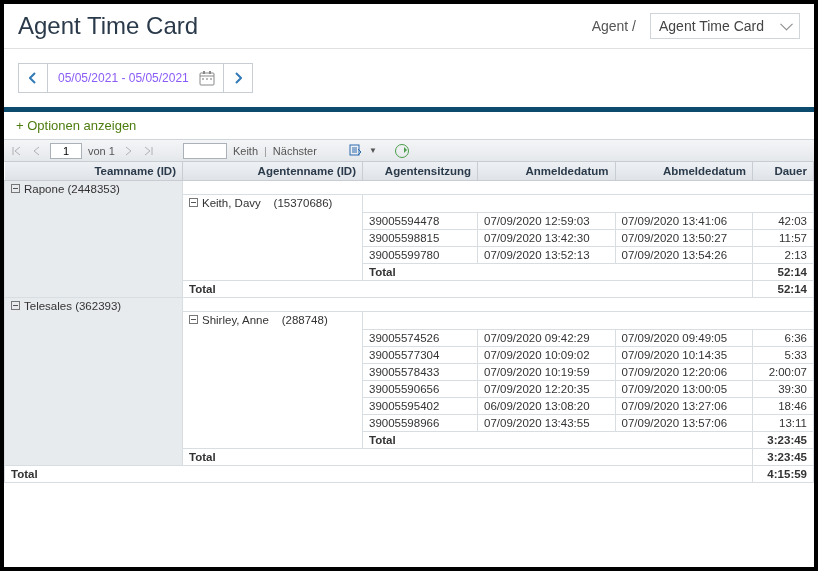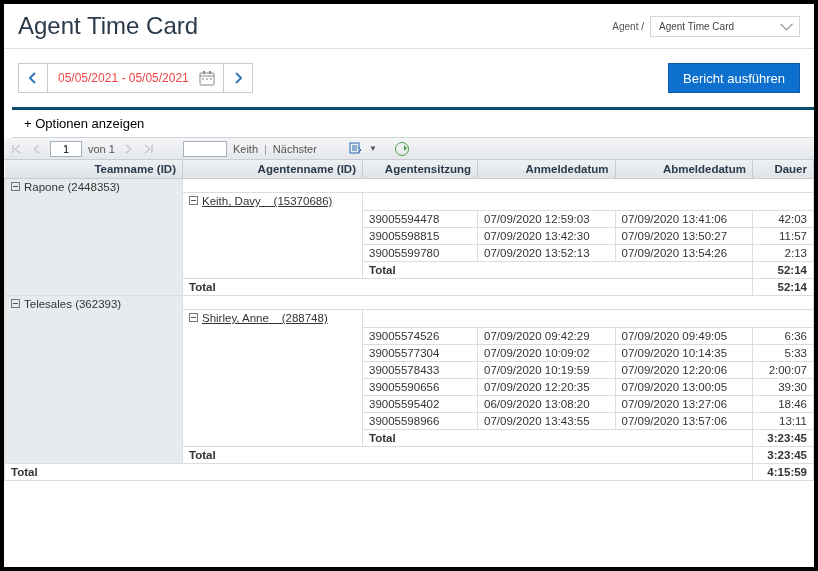--- a/index.html
+++ b/index.html
@@ -28,22 +28,22 @@
     border-bottom: 1px solid #e0e0e0;
   }
   .page-title {
     font-size: 24px;
     font-weight: 400;
     color: #2b3a4a;
   }
   .crumb-wrap {
     display: flex;
     align-items: center;
-    gap: 6px;
-    font-size: 10px;
+    gap: 14px;
+    font-size: 14px;
     color: #555;
   }
   .crumb-select {
     border: 1px solid #d0d5da;
     padding: 4px 24px 4px 8px;
     min-width: 150px;
     position: relative;
     color: #444;
     background: #fff;
   }
@@ -81,46 +81,45 @@
   .nav-btn + .date-input, .date-input + .nav-btn { margin-left: -1px; }
   .date-input {
     border: 1px solid #c8cdd3;
     height: 30px;
     padding: 0 34px 0 10px;
     min-width: 170px;
     display: flex;
     align-items: center;
     margin-left: -1px;
     position: relative;
-    color: #ef4444;
+    color: #8b5cf6;
   }
   .cal-icon {
     position: absolute;
     right: 8px;
     top: 50%;
     transform: translateY(-50%);
     width: 16px; height: 16px;
   }
   .run-btn {
     background: #0d6fce;
     color: #fff;
     border: 1px solid #0b5eae;
     height: 30px;
     padding: 0 14px;
     font-size: 13px;
     cursor: pointer;
   }
   .options-bar {
-    border-top: 3px solid #0c4a6e;
+    border-top: 5px solid #0c4a6e;
     border-bottom: 1px solid #d0d5da;
     padding: 6px 12px;
     background: #fff;
-    color: #000000;
+    color: #4d7c0f;
     font-size: 13px;
-    margin-left: 8px;
   }
   .report-toolbar {
     background: linear-gradient(#f4f5f7, #e5e8eb);
     border-bottom: 1px solid #c8cdd3;
     display: flex;
     align-items: center;
     gap: 6px;
     padding: 2px 6px;
     height: 22px;
     font-size: 11px;
@@ -202,21 +201,20 @@
     border-top: none;
     border-bottom: none;
     padding: 4px 6px;
     vertical-align: top;
   }
   td.agent-cell {
     width: 180px;
     background: #fff;
     padding: 4px 6px;
     vertical-align: top;
-    text-decoration: underline;
   }
   .tree-toggle {
     display: inline-block;
     width: 9px; height: 9px;
     border: 1px solid #777;
     margin-right: 4px;
     position: relative;
     top: 0px;
   }
   .tree-toggle::before {
@@ -262,21 +260,20 @@
               <rect x="11" y="8" width="2" height="2" fill="#bbb"></rect>
             </svg>
         </span>
       </div>
       <div class="nav-btn">
         <svg width="8" height="12" viewBox="0 0 8 12">
             <path d="M2 1 L7 6 L2 11" stroke="#337ab7" stroke-width="2" fill="none"></path>
           </svg>
       </div>
     </div>
-    <button class="run-btn">Bericht ausführen</button>
   </div>
 
   <div class="options-bar">+  Optionen anzeigen</div>
 
   <div class="report-toolbar">
     <span class="rt-btn disabled">
       <svg width="10" height="10" viewBox="0 0 10 10">
           <path d="M1 1v8M8 1L3 5l5 4" stroke="#666" fill="none"></path>
         </svg>
     </span>

